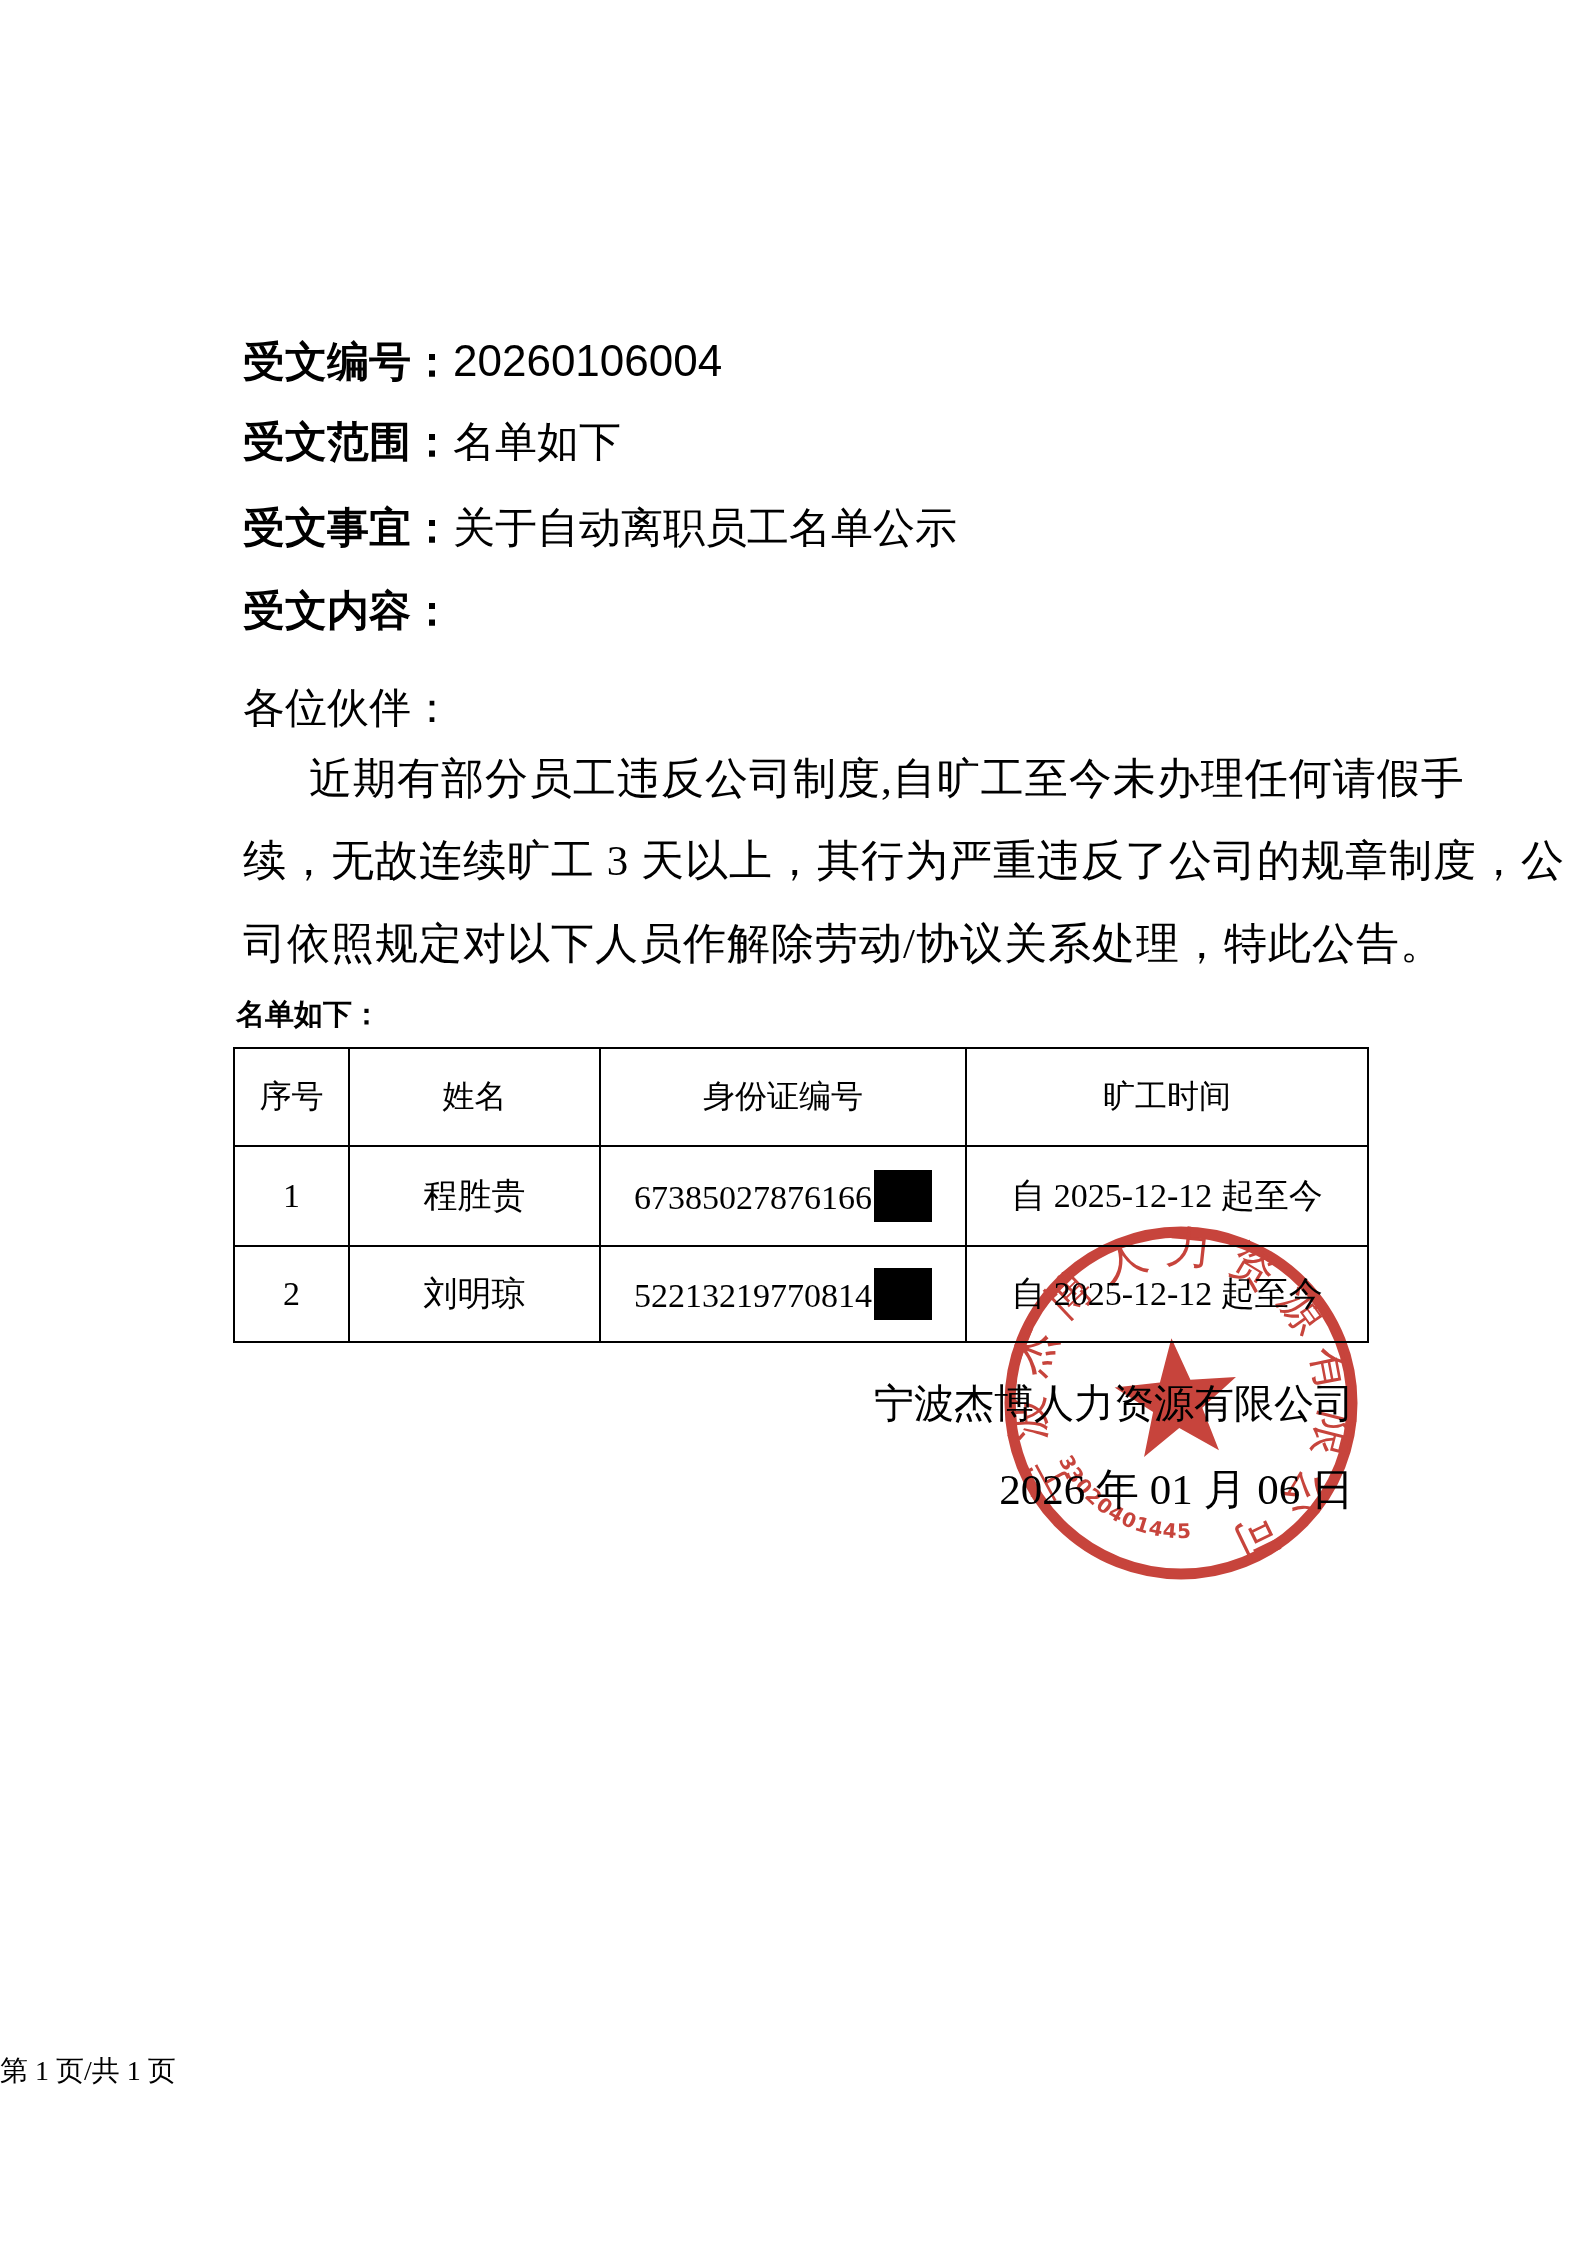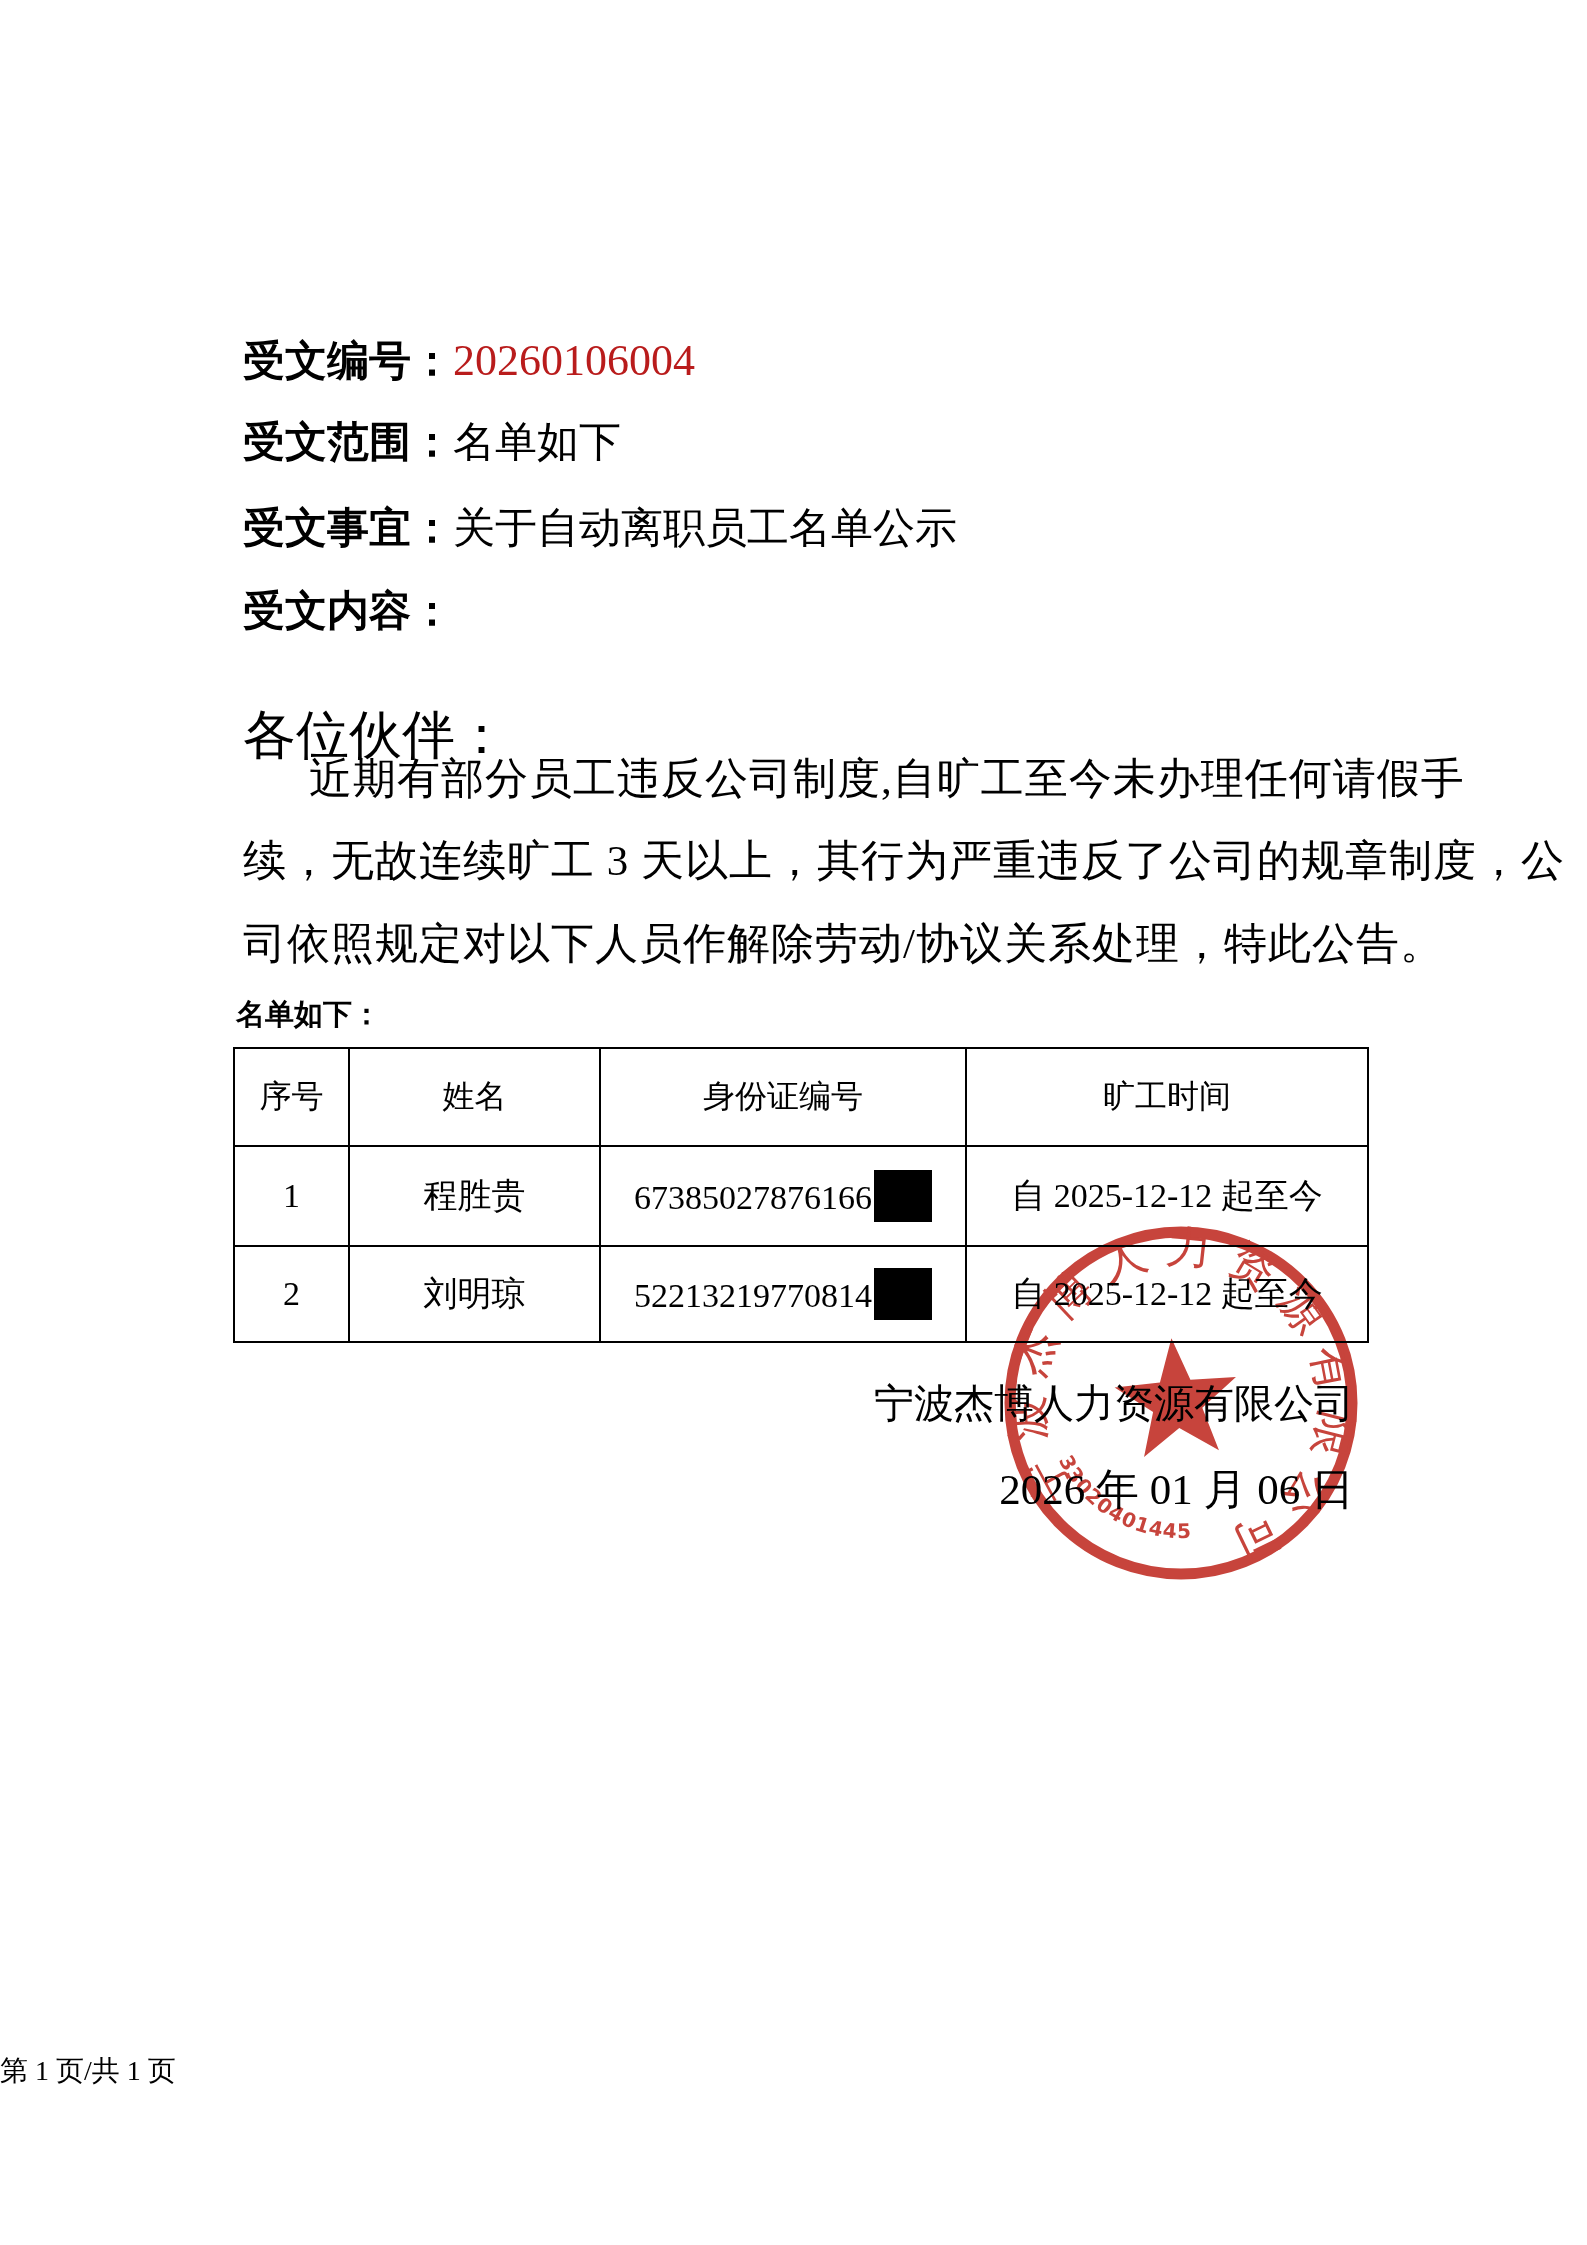--- a/index.html
+++ b/index.html
@@ -15,24 +15,24 @@
   .doc-title {
     position:absolute; top:150px; left:0; width:100%;
     text-align:center;
     font-size:58px; font-weight:bold;
     white-space:pre;
   }
   .field { position:absolute; left:243px; font-size:42px; line-height:1.25; white-space:nowrap; }
   .field .lbl { font-weight:bold; }
   .field .val { font-weight:normal; }
   .val-num {
-    font-family:Liberation Serif, serif;
-    font-size:44px; color:#b91c1c;
+    font-family:Liberation Sans, sans-serif;
+    font-size:44px; color:#000000;
   }
-  .salutation { position:absolute; left:243px; top:700px; font-size:53px; }
+  .salutation { position:absolute; left:243px; top:680px; font-size:42px; }
   .body-line { position:absolute; font-size:43px; white-space:nowrap; letter-spacing:1px; }
   .list-label { position:absolute; left:236px; top:995px; font-size:29px; font-weight:bold; }
 
   table.roster {
     position:absolute; left:233px; top:1047px;
     width:1134px; border-collapse:collapse; table-layout:fixed;
     z-index:2; background:transparent;
   }
   table.roster td {
     border:2px solid #000; text-align:center; vertical-align:middle;

